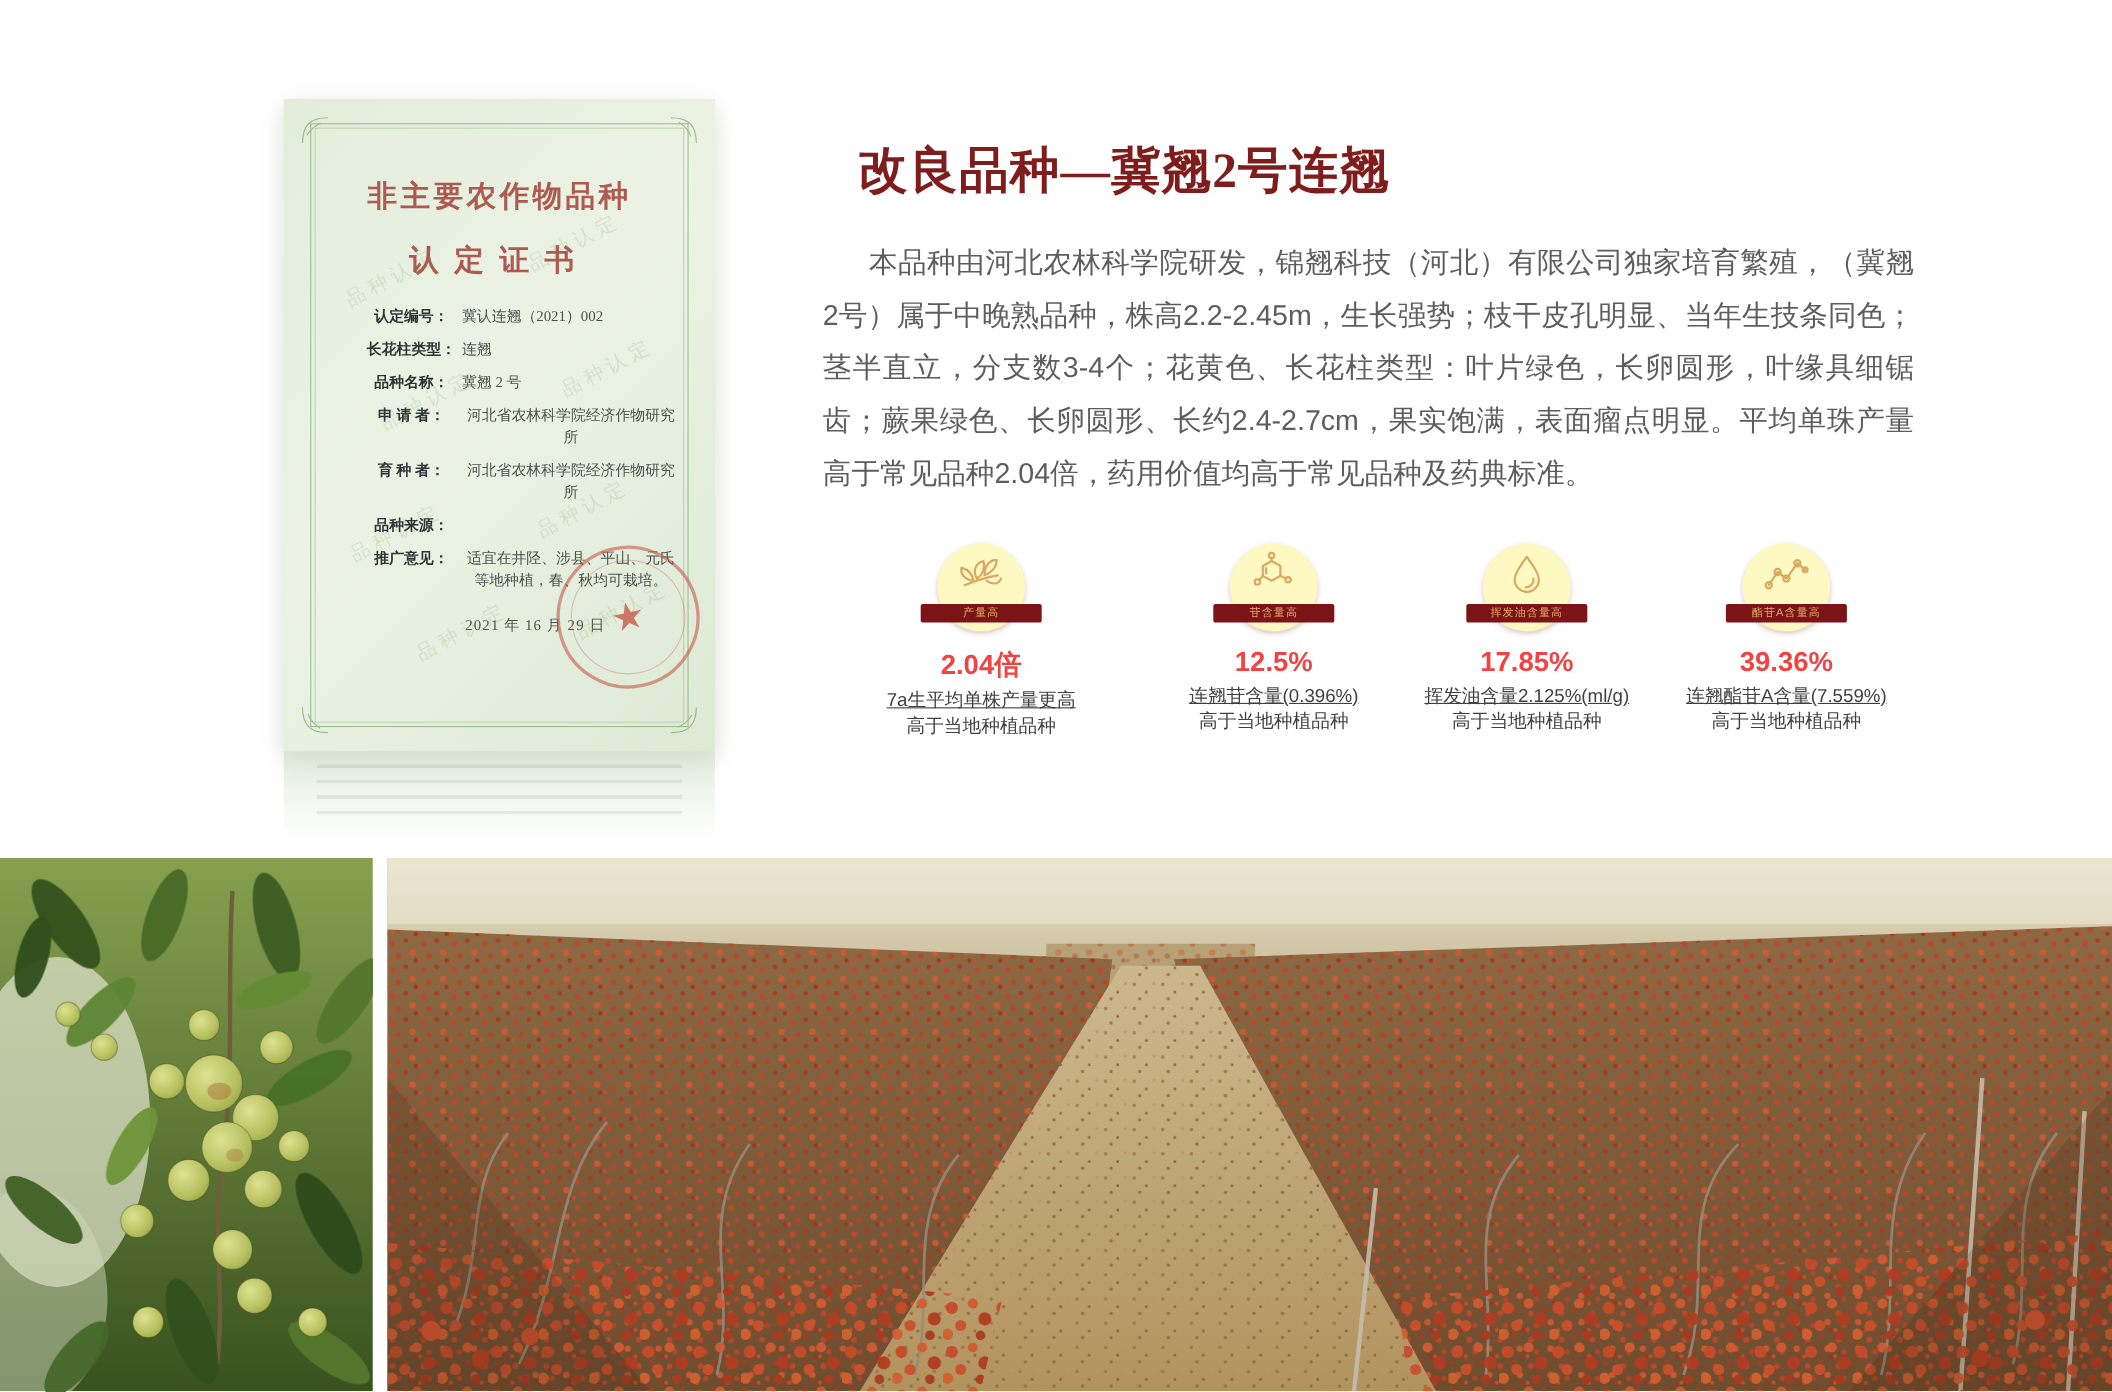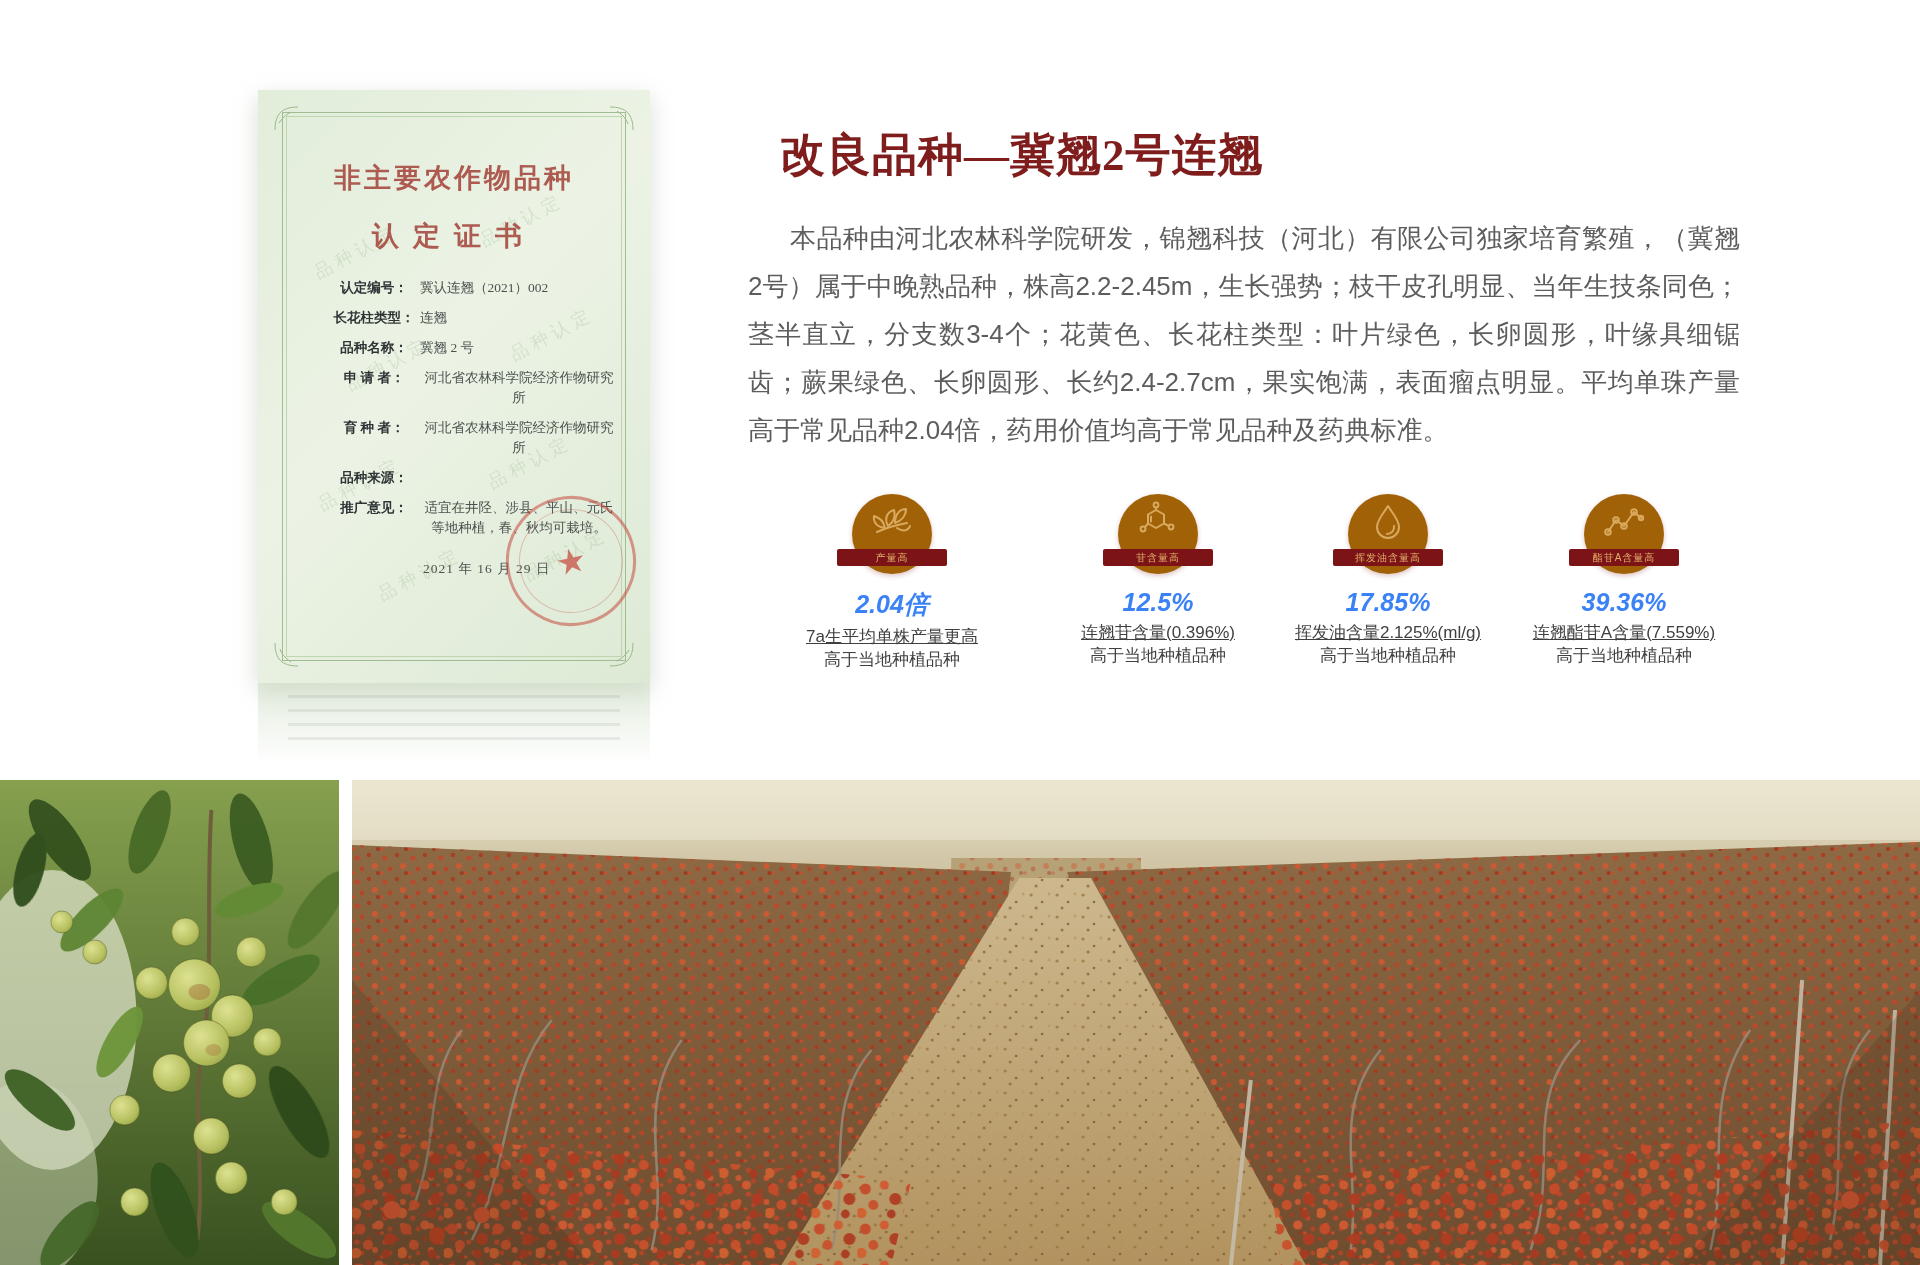--- a/index.html
+++ b/index.html
@@ -50,28 +50,28 @@
   .main-title{position:absolute;left:780px;top:95px;
     font-family:"Liberation Serif","DejaVu Serif",serif;font-weight:bold;font-size:45px;
     letter-spacing:1px;color:#7f1d1d;}
   .main-paragraph{position:absolute;left:748px;top:188px;width:992px;
     font-family:Liberation Sans, sans-serif;font-size:26px;line-height:48px;
     color:#5d5d5d;text-indent:42px;text-align:justify;}
 
   
   .stat{position:absolute;top:494px;width:270px;text-align:center;}
   .stat-1{left:757px;} .stat-2{left:1023px;} .stat-3{left:1253px;} .stat-4{left:1489px;}
-  .badge{width:80px;height:80px;border-radius:50%;background:#a16207;position:relative;margin:0 auto;
+  .badge{width:80px;height:80px;border-radius:50%;background:#fef9c3;position:relative;margin:0 auto;
     box-shadow:0 2px 5px rgba(120,20,20,.25);}
   .badge-icon{position:absolute;left:18px;top:6px;width:44px;height:44px;stroke:#d9a95f;fill:none;
     stroke-width:2;stroke-linecap:round;stroke-linejoin:round;}
   .ribbon{position:absolute;top:55px;left:50%;transform:translateX(-50%);min-width:96px;height:17px;
     line-height:17px;background:#7c1317;color:#e2b067;font-size:10px;letter-spacing:1px;
     padding:0 7px;white-space:nowrap;border-radius:2px;}
-  .stat-value{margin-top:14px;font-size:25px;font-weight:bold;color:#3b82f6;font-style:italic;}
+  .stat-value{margin-top:14px;font-size:25px;font-weight:bold;color:#ef4444;}
   .stat-line{font-size:17px;color:#3f3f3f;line-height:23px;}
   .stat-line.first{margin-top:4px;text-decoration:underline;}
 
   
   .photo{position:absolute;top:780px;height:485px;overflow:hidden;}
   .photo svg{display:block;width:100%;height:100%;}
   .photo-left{left:0;width:339px;}
   .photo-right{left:352px;width:1568px;}
 </style>
 </head>

